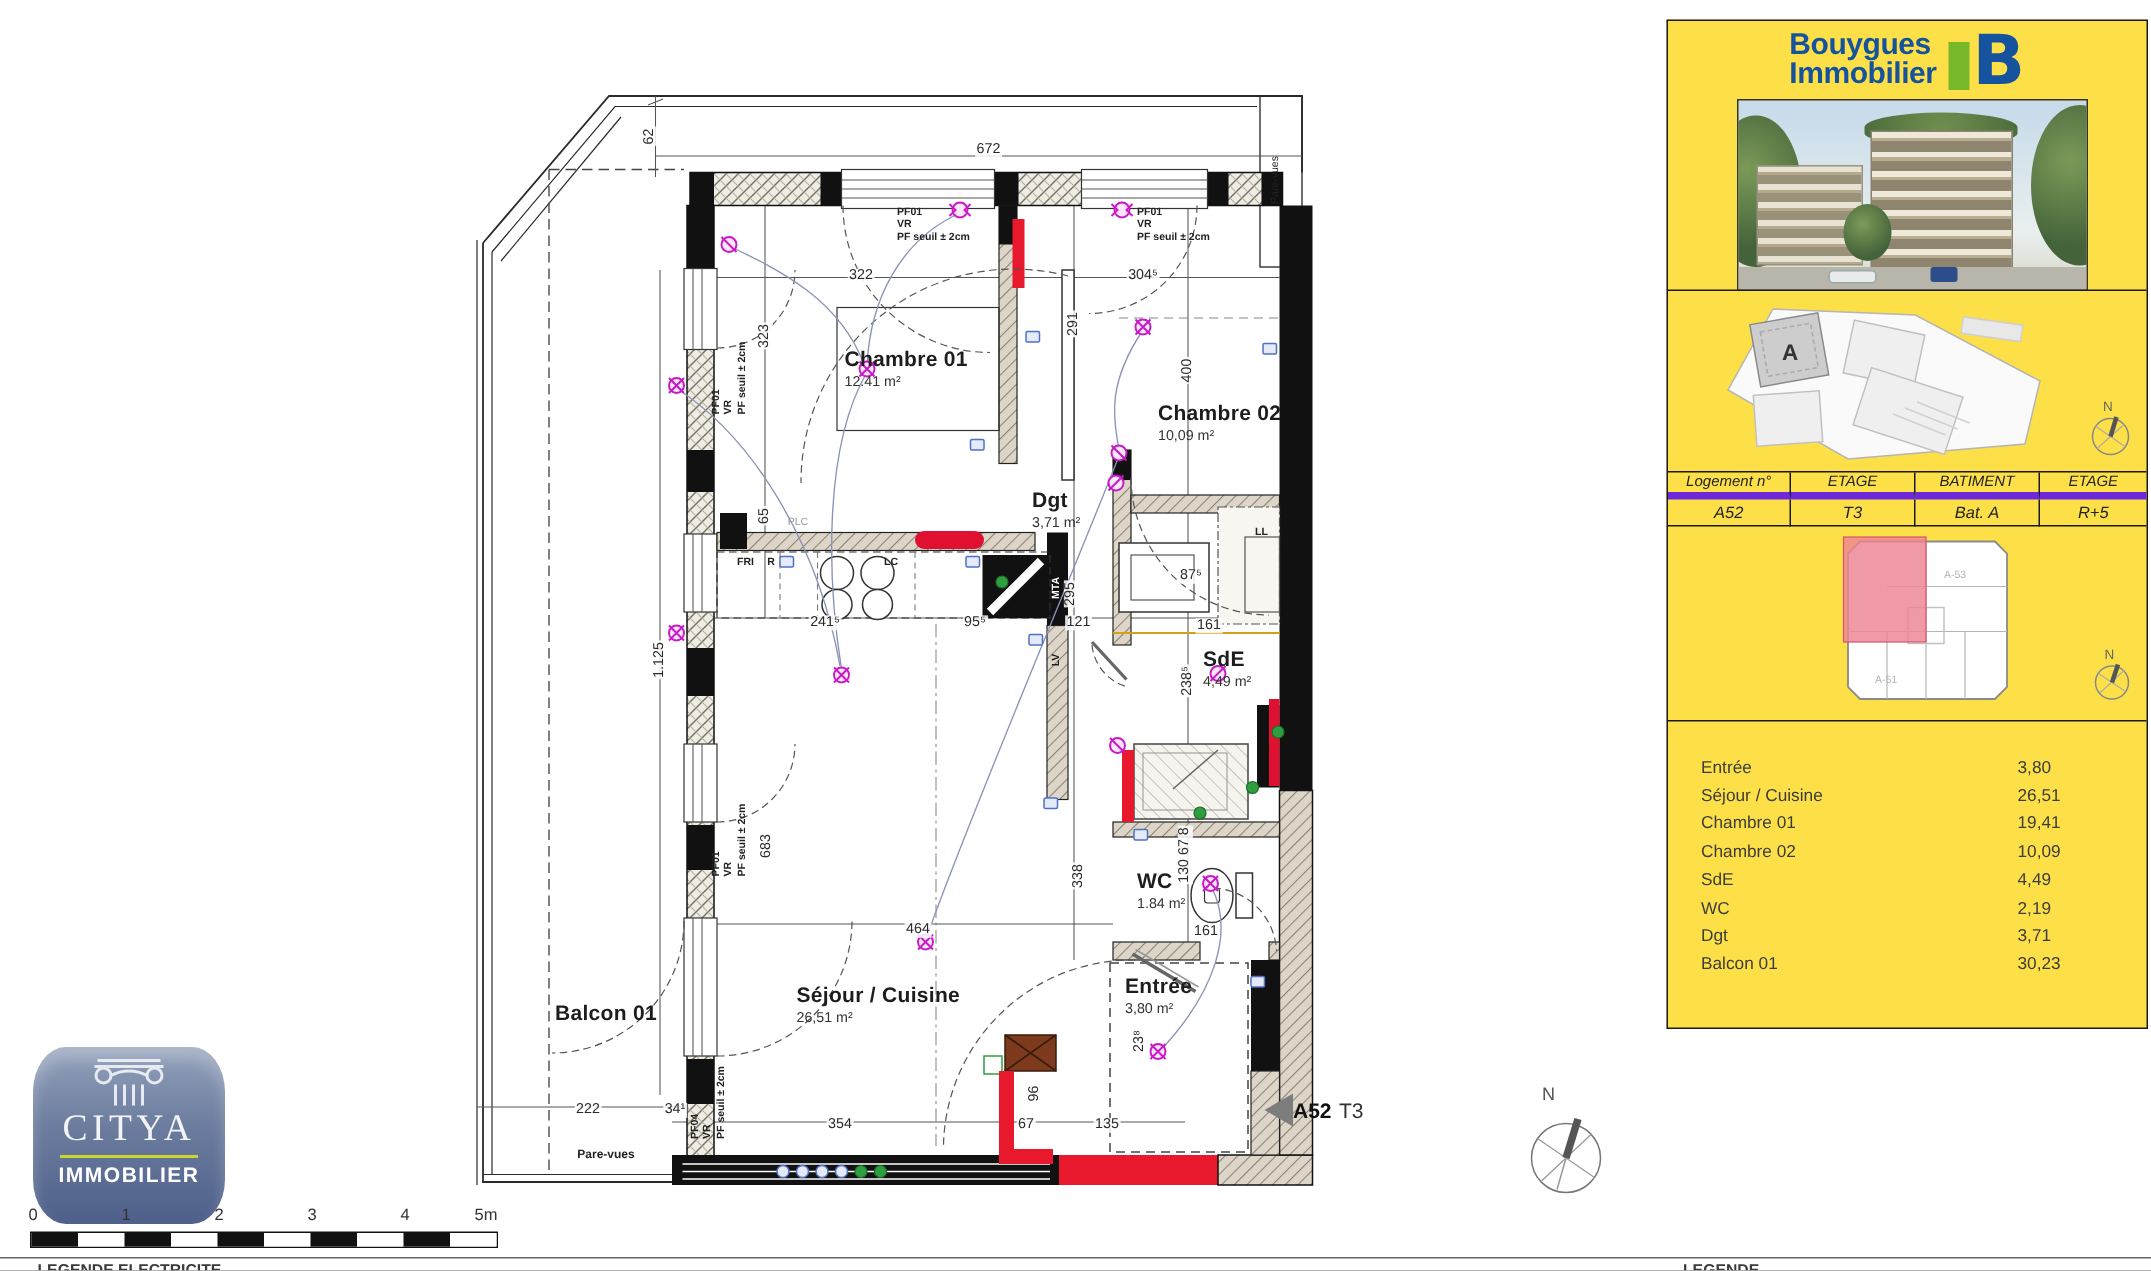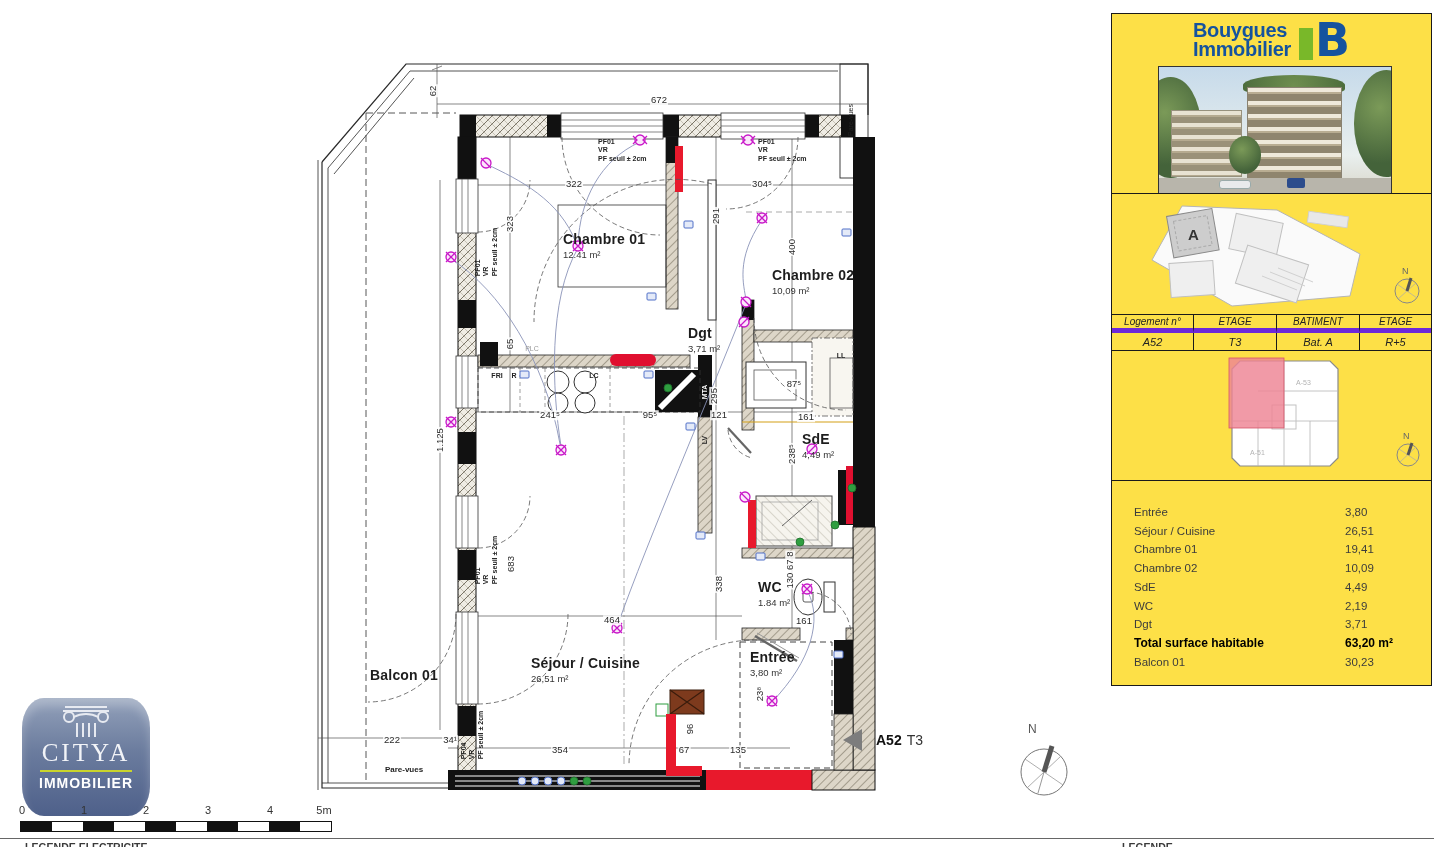--- a/index.html
+++ b/index.html
@@ -12,21 +12,21 @@
        padding:0 1px;white-space:nowrap;transform:translate(-50%,-50%);line-height:1;}
   .dim.v{transform:translate(-50%,-50%) rotate(-90deg);}
   .slabel{position:absolute;font-size:7px;line-height:1.2;color:#222;white-space:pre-line;
           transform:translate(-50%,-50%);text-align:left;}
   .slabel.tl{transform:none;}
   .slabel.v{transform:translate(-50%,-50%) rotate(-90deg);}
   .slabel.b{font-weight:bold;}
   .room{position:absolute;line-height:1.1;}
   .room .rname{font-size:14px;font-weight:bold;color:#1d1d1d;letter-spacing:.2px;white-space:nowrap;}
   .room .rarea{font-size:9.5px;color:#333;margin-top:3px;}
-  .unit-marker{position:absolute;left:843px;top:729px;display:flex;align-items:center;gap:14px;}
+  .unit-marker{position:absolute;left:843px;top:729px;display:flex;align-items:center;}
   .tri-left{width:0;height:0;border-top:11px solid transparent;border-bottom:11px solid transparent;
             border-right:19px solid #7d7d7d;}
   .unit-marker .u{font-size:14px;font-weight:bold;color:#111;}
   .unit-marker .t{font-size:14px;color:#333;margin-left:5px;font-weight:normal;}
   .compass{position:absolute;}
   .compass .nlab{position:absolute;font-size:12px;color:#555;}
   
   .citya{position:absolute;left:22px;top:698px;width:128px;height:118px;border-radius:22px/30px;
          background:linear-gradient(#93a1ba 0%,#6b7c9e 45%,#4e608a 100%);
          box-shadow:inset 0 8px 10px rgba(255,255,255,.25);
@@ -566,24 +566,20 @@
           <span class="av">4,49</span>
         </div>
       <div class="arow">
           <span class="al">WC</span>
           <span class="av">2,19</span>
         </div>
       <div class="arow">
           <span class="al">Dgt</span>
           <span class="av">3,71</span>
         </div>
-      <div class="arow total">
-          <span class="al">Total surface habitable</span>
-          <span class="av">63,20 m²</span>
-        </div>
       <div class="arow">
           <span class="al">Balcon 01</span>
           <span class="av">30,23</span>
         </div>
     </div>
   </div>
 
   <div class="footer">
     <span class="fl">LEGENDE ELECTRICITE</span>
     <span class="fr">LEGENDE</span>

